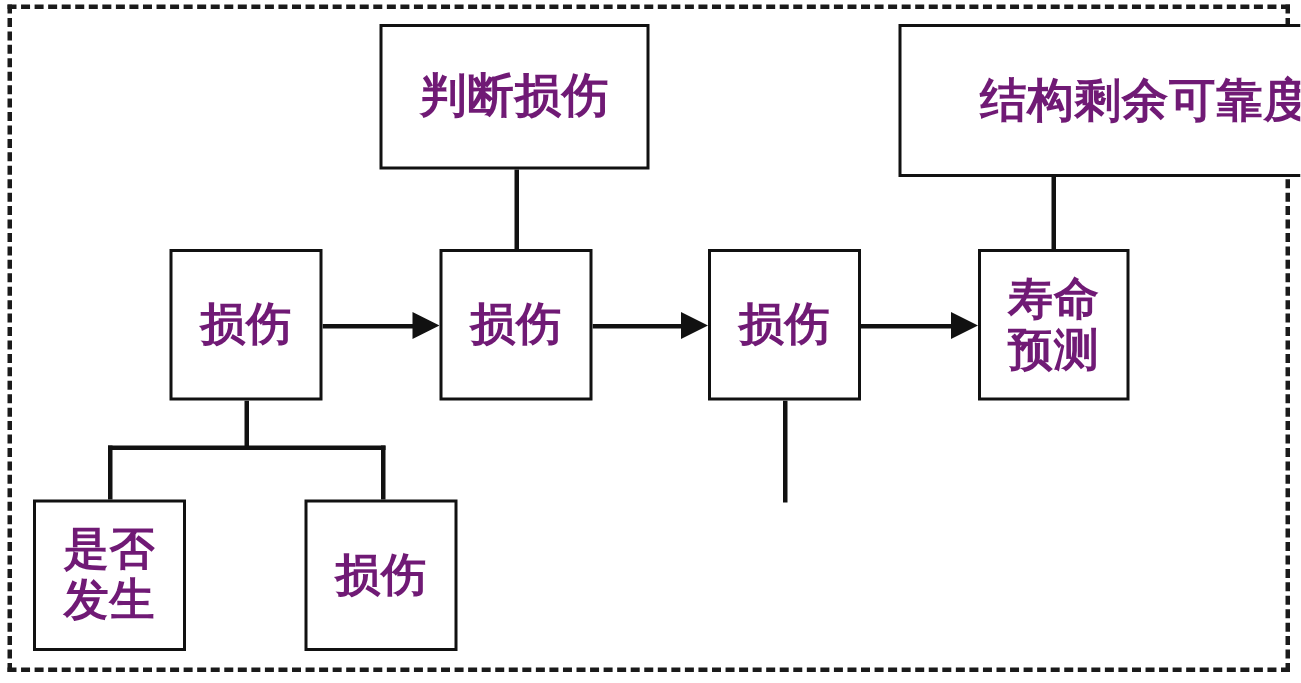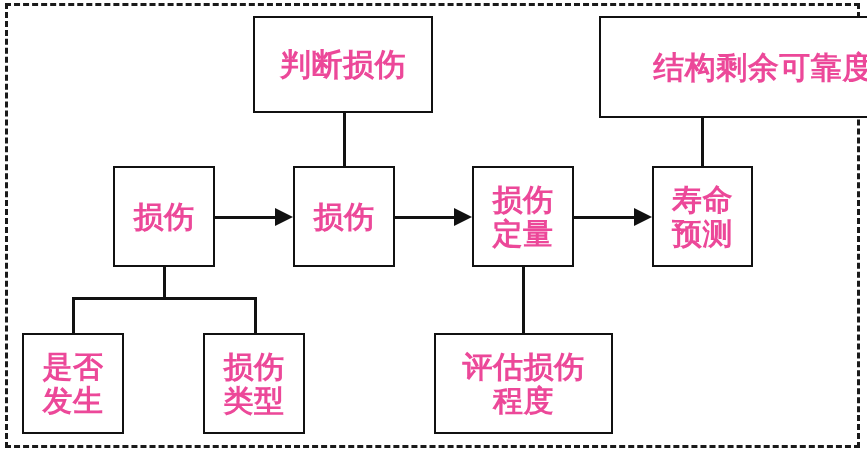--- a/index.html
+++ b/index.html
@@ -26,21 +26,21 @@
   }
   .node {
     position: absolute;
     box-sizing: border-box;
     border: 2.5px solid #111111;
     background: #ffffff;
     display: flex;
     flex-direction: column;
     align-items: center;
     justify-content: center;
-    color: #ec4899;
+    color: #701a75;
     font-weight: 700;
     line-height: 1.12;
     text-align: center;
     letter-spacing: 0.5px;
     z-index: 3;
   }
   .node .ln {
     display: block;
     white-space: nowrap;
   }
@@ -114,36 +114,30 @@
   <div class="node" id="node-damage-qualitative">
     <span class="ln">损伤</span>
   </div>
 
   <div class="node" id="node-damage-location">
     <span class="ln">损伤</span>
   </div>
 
   <div class="node" id="node-damage-quantity">
     <span class="ln">损伤</span>
-    <span class="ln">定量</span>
   </div>
 
   <div class="node" id="node-life-prediction">
     <span class="ln">寿命</span>
     <span class="ln">预测</span>
   </div>
 
   <div class="node" id="node-whether-occur">
     <span class="ln">是否</span>
     <span class="ln">发生</span>
   </div>
 
   <div class="node" id="node-damage-type">
     <span class="ln">损伤</span>
-    <span class="ln">类型</span>
   </div>
 
-  <div class="node" id="node-assess-degree">
-    <span class="ln">评估损伤</span>
-    <span class="ln">程度</span>
-  </div>
 
 </div>
 
 </body></html>

